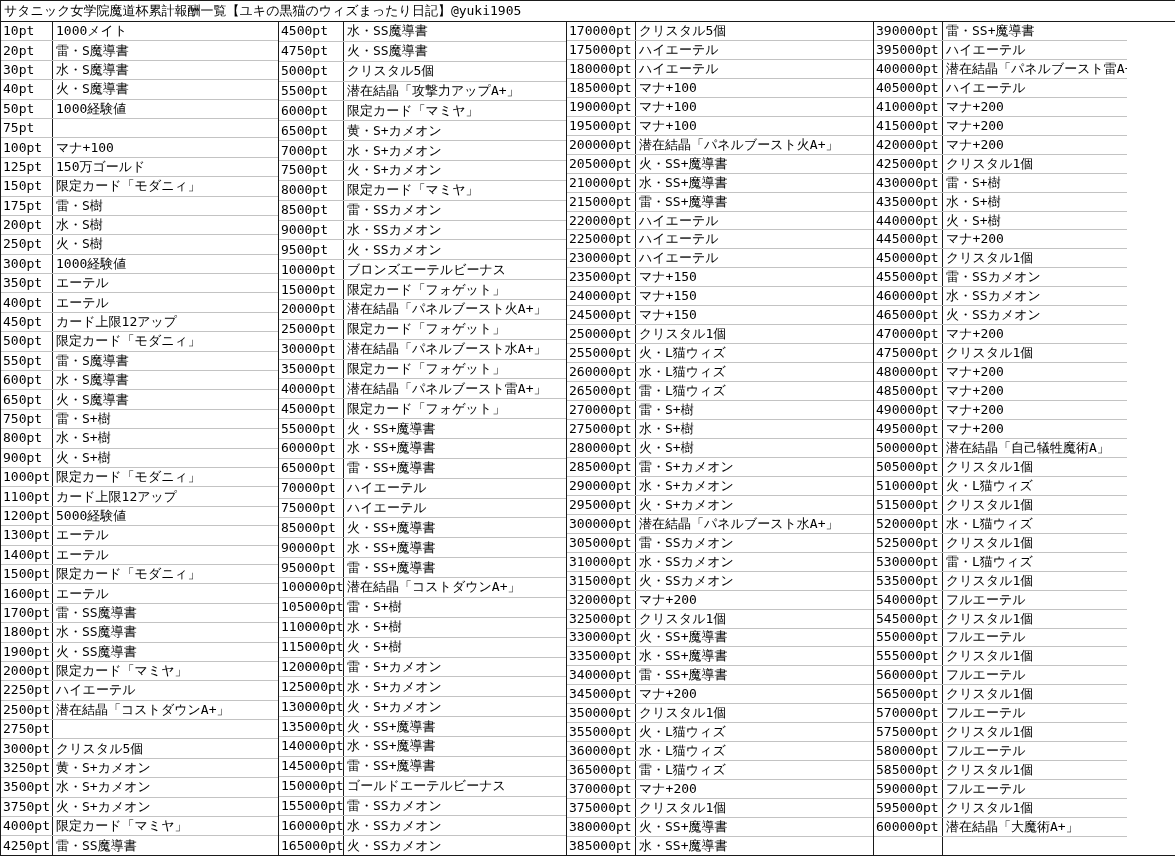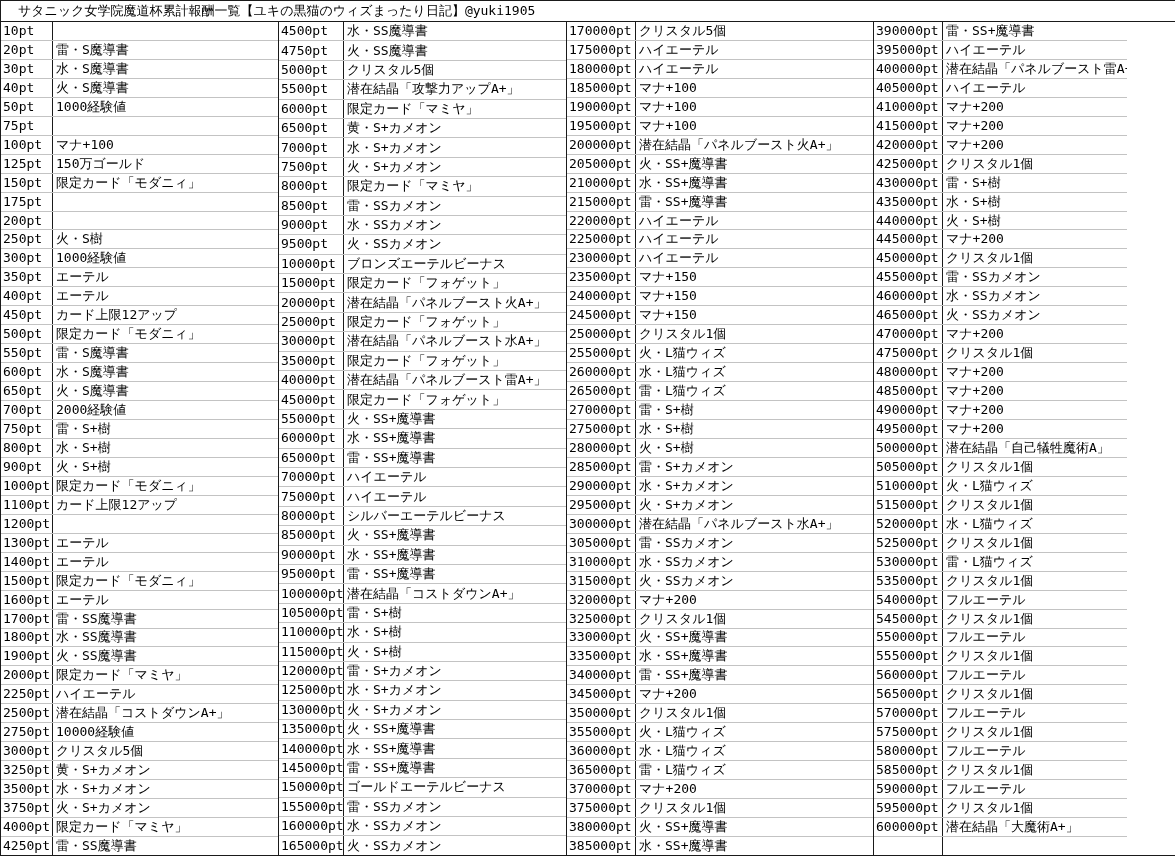--- a/index.html
+++ b/index.html
@@ -11,21 +11,21 @@
     border-top:1px solid #1a1a1a;
     font-family:"DejaVu Sans Mono","DejaVu Sans",monospace;
     color:#000000;
     overflow:hidden;
   }
   .title{
     height:21px;line-height:20px;
     box-sizing:border-box;
     border-bottom:1px solid #1a1a1a;
     border-left:1px solid #1a1a1a;
-    padding-left:17px;
+    padding-left:3px;
     font-size:13px;
     white-space:nowrap;overflow:hidden;
   }
   .table{
     display:flex;
     height:834px;
     box-sizing:border-box;
     border-bottom:1px solid #1a1a1a;
   }
   .group{
@@ -63,20 +63,21 @@
 </style>
 </head>
 <body>
 
 <div class="sheet">
   <div class="title">サタニック女学院魔道杯累計報酬一覧【ユキの黒猫のウィズまったり日記】@yuki1905</div>
   <div class="table">
     <div class="group g1">
         <div class="row">
           <div class="cell pt">10pt</div>
+          <div class="cell rw">1000メイト</div>
         </div>
         <div class="row">
           <div class="cell pt">20pt</div>
           <div class="cell rw">雷・S魔導書</div>
         </div>
         <div class="row">
           <div class="cell pt">30pt</div>
           <div class="cell rw">水・S魔導書</div>
         </div>
         <div class="row">
@@ -97,23 +98,25 @@
         <div class="row">
           <div class="cell pt">125pt</div>
           <div class="cell rw">150万ゴールド</div>
         </div>
         <div class="row">
           <div class="cell pt">150pt</div>
           <div class="cell rw">限定カード「モダニィ」</div>
         </div>
         <div class="row">
           <div class="cell pt">175pt</div>
+          <div class="cell rw">雷・S樹</div>
         </div>
         <div class="row">
           <div class="cell pt">200pt</div>
+          <div class="cell rw">水・S樹</div>
         </div>
         <div class="row">
           <div class="cell pt">250pt</div>
           <div class="cell rw">火・S樹</div>
         </div>
         <div class="row">
           <div class="cell pt">300pt</div>
           <div class="cell rw">1000経験値</div>
         </div>
         <div class="row">
@@ -138,24 +141,20 @@
         </div>
         <div class="row">
           <div class="cell pt">600pt</div>
           <div class="cell rw">水・S魔導書</div>
         </div>
         <div class="row">
           <div class="cell pt">650pt</div>
           <div class="cell rw">火・S魔導書</div>
         </div>
         <div class="row">
-          <div class="cell pt">700pt</div>
-          <div class="cell rw">2000経験値</div>
-        </div>
-        <div class="row">
           <div class="cell pt">750pt</div>
           <div class="cell rw">雷・S+樹</div>
         </div>
         <div class="row">
           <div class="cell pt">800pt</div>
           <div class="cell rw">水・S+樹</div>
         </div>
         <div class="row">
           <div class="cell pt">900pt</div>
           <div class="cell rw">火・S+樹</div>
@@ -163,20 +162,21 @@
         <div class="row">
           <div class="cell pt">1000pt</div>
           <div class="cell rw">限定カード「モダニィ」</div>
         </div>
         <div class="row">
           <div class="cell pt">1100pt</div>
           <div class="cell rw">カード上限12アップ</div>
         </div>
         <div class="row">
           <div class="cell pt">1200pt</div>
+          <div class="cell rw">5000経験値</div>
         </div>
         <div class="row">
           <div class="cell pt">1300pt</div>
           <div class="cell rw">エーテル</div>
         </div>
         <div class="row">
           <div class="cell pt">1400pt</div>
           <div class="cell rw">エーテル</div>
         </div>
         <div class="row">
@@ -206,21 +206,20 @@
         <div class="row">
           <div class="cell pt">2250pt</div>
           <div class="cell rw">ハイエーテル</div>
         </div>
         <div class="row">
           <div class="cell pt">2500pt</div>
           <div class="cell rw">潜在結晶「コストダウンA+」</div>
         </div>
         <div class="row">
           <div class="cell pt">2750pt</div>
-          <div class="cell rw">10000経験値</div>
         </div>
         <div class="row">
           <div class="cell pt">3000pt</div>
           <div class="cell rw">クリスタル5個</div>
         </div>
         <div class="row">
           <div class="cell pt">3250pt</div>
           <div class="cell rw">黄・S+カメオン</div>
         </div>
         <div class="row">
@@ -333,24 +332,20 @@
           <div class="cell pt">65000pt</div>
           <div class="cell rw">雷・SS+魔導書</div>
         </div>
         <div class="row">
           <div class="cell pt">70000pt</div>
           <div class="cell rw">ハイエーテル</div>
         </div>
         <div class="row">
           <div class="cell pt">75000pt</div>
           <div class="cell rw">ハイエーテル</div>
-        </div>
-        <div class="row">
-          <div class="cell pt">80000pt</div>
-          <div class="cell rw">シルバーエーテルビーナス</div>
         </div>
         <div class="row">
           <div class="cell pt">85000pt</div>
           <div class="cell rw">火・SS+魔導書</div>
         </div>
         <div class="row">
           <div class="cell pt">90000pt</div>
           <div class="cell rw">水・SS+魔導書</div>
         </div>
         <div class="row">

